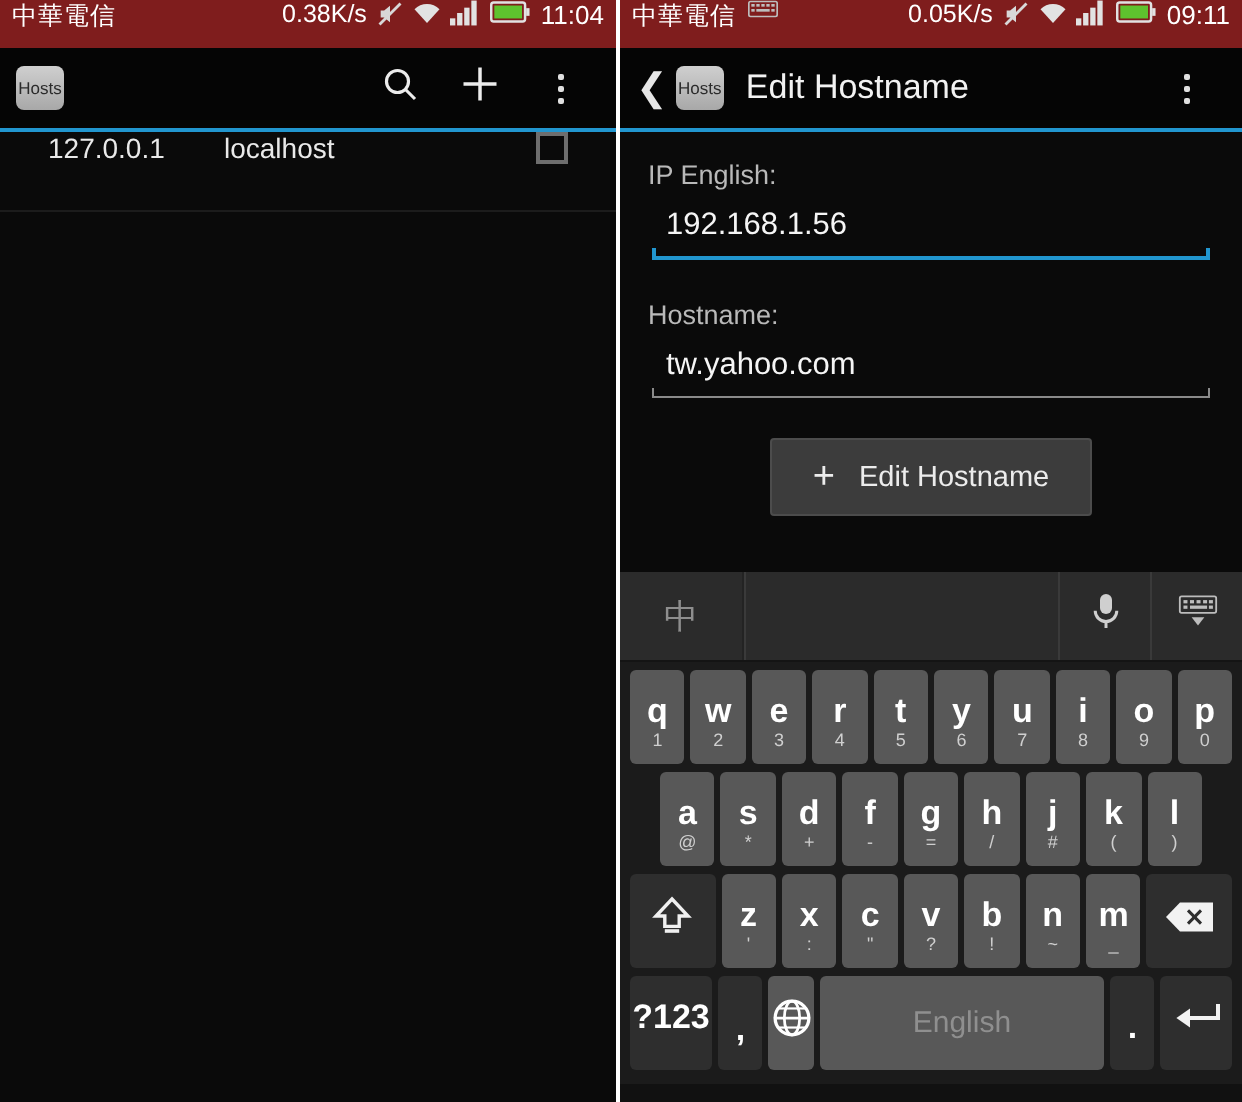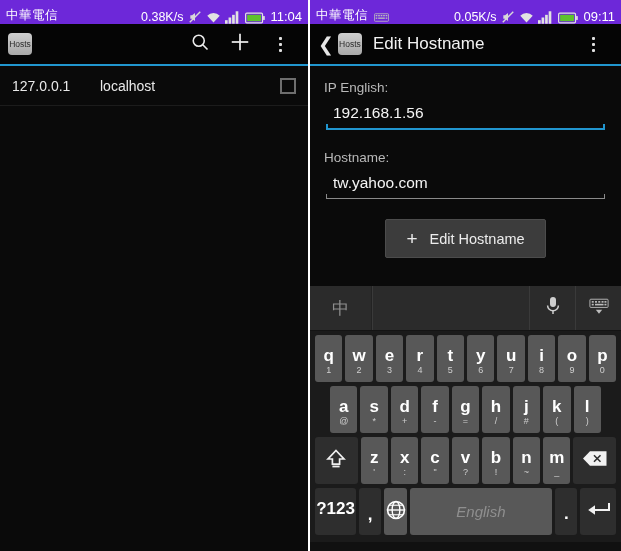--- a/index.html
+++ b/index.html
@@ -21,23 +21,23 @@
     background: #0a0a0a;
     overflow: hidden;
   }
   .panel-left  { width: 308px; }
   .panel-split { width: 2px; background: #ffffff; height: 551px; }
   .panel-right { width: 311px; }
 
   
   .statusbar {
     height: 24px;
-    background: #6d28d9;
-    display: flex;
-    align-items: flex-end;
+    background: #7f1d1d;
+    display: flex;
+    align-items: flex-start;
     padding: 0 6px;
     color: #ffffff;
     font-size: 12.5px;
   }
   .sb-carrier { letter-spacing: .5px; }
   .sb-kbd-icon {
     margin-left: 6px;
     color: #cfcfcf;
     font-size: 11px;
     line-height: 1;
@@ -86,23 +86,22 @@
     margin-right: 4px;
     flex: none;
   }
   .overflow-dots { display: flex; flex-direction: column; gap: 3px; }
   .overflow-dots i { width: 3px; height: 3px; background: #e0e0e0; display: block; border-radius: 1px;}
 
   
   .hostlist { background: #0a0a0a; height: calc(551px - 24px - 44px); }
   .host-row {
     display: flex;
-    align-items: center;
     height: 40px;
-    padding: 0 12px;
+    padding: 0 24px;
     border-bottom: 1px solid #1c1c1c;
   }
   .host-ip   { color: #e9e9e9; font-size: 14px; width: 88px; }
   .host-name { color: #e9e9e9; font-size: 14px; flex: 1; }
   .host-check {
     width: 16px; height: 16px;
     border: 2px solid #6e6e6e;
     background: transparent;
     flex: none;
   }
@@ -213,21 +212,21 @@
   .key-sub {
     position: absolute;
     bottom: 7px;
     left: 0; right: 0;
     text-align: center;
     color: #cfcfcf;
     font-size: 9px;
     line-height: 1;
   }
   .key.space { flex: 5.2; background: #585858; }
-  .key.space .key-main { color: #8f8f8f; font-size: 15px; font-weight: normal; margin-top: 0; font-style: italic; }
+  .key.space .key-main { color: #8f8f8f; font-size: 15px; font-weight: normal; margin-top: 0; }
   .key.shift  { flex: 1.55; background: #2e2e2e; }
   .key.bksp   { flex: 1.55; background: #2e2e2e; }
   .key.sym    { flex: 1.5;  background: #2e2e2e; }
   .key.comma  { flex: .82;  background: #2e2e2e; }
   .key.globe  { flex: .82;  background: #585858; }
   .key.period { flex: .82;  background: #2e2e2e; }
   .key.enter  { flex: 1.3;  background: #2e2e2e; }
   .kb-bottom-bar { height: 9px; background: #111; }
 </style>
 </head>

